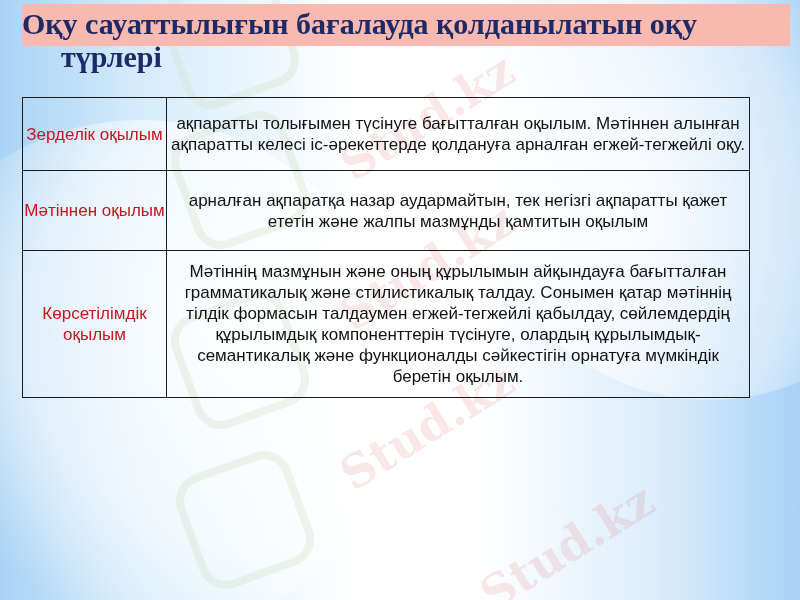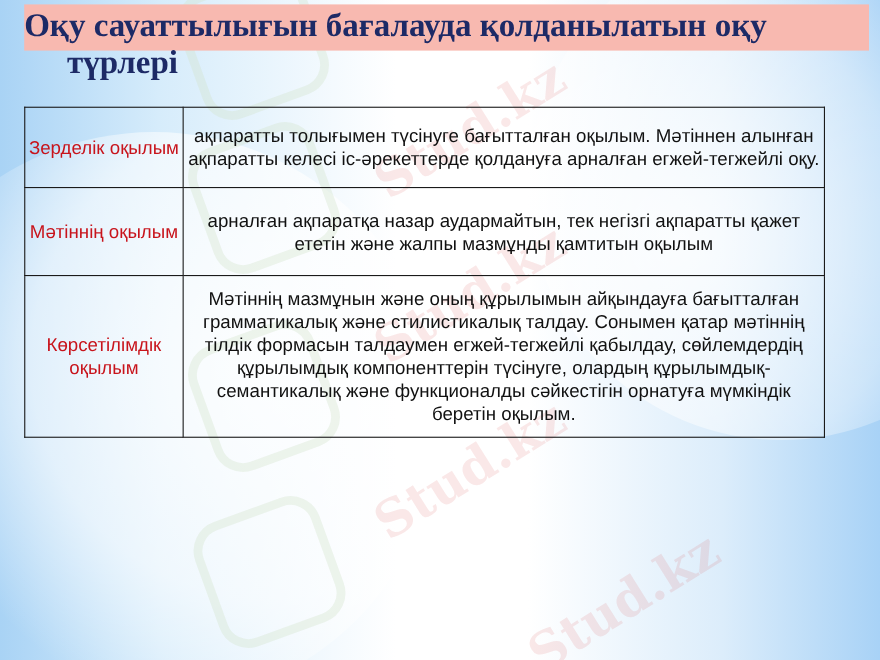--- a/index.html
+++ b/index.html
@@ -105,21 +105,21 @@
   <span class="l2">түрлері</span>
 </h1>
 
 <table class="reading">
   <tbody>
     <tr class="r1">
       <td class="type-cell">Зерделік оқылым</td>
       <td class="desc-cell">ақпаратты толығымен түсінуге бағытталған оқылым. Мәтіннен алынған ақпаратты келесі  іс-әрекеттерде қолдануға арналған егжей-тегжейлі оқу.</td>
     </tr>
     <tr class="r2">
-      <td class="type-cell">Мәтіннің оқылым</td>
+      <td class="type-cell">Мәтіннен оқылым</td>
       <td class="desc-cell">арналған ақпаратқа назар аудармайтын, тек негізгі ақпаратты қажет ететін және жалпы  мазмұнды қамтитын оқылым</td>
     </tr>
     <tr class="r5">
       <td class="type-cell">Көрсетілімдік оқылым</td>
       <td class="desc-cell">Мәтіннің мазмұнын және оның құрылымын айқындауға бағытталған грамматикалық және    стилистикалық талдау. Сонымен  қатар мәтіннің тілдік формасын талдаумен егжей-тегжейлі  қабылдау, сөйлемдердің құрылымдық компоненттерін түсінуге, олардың құрылымдық-семантикалық және функционалды сәйкестігін орнатуға мүмкіндік беретін оқылым.</td>
     </tr>
   </tbody>
 </table>
 
 </body></html>

